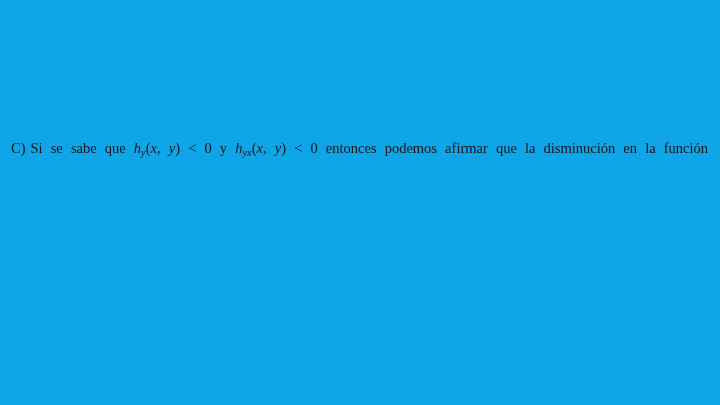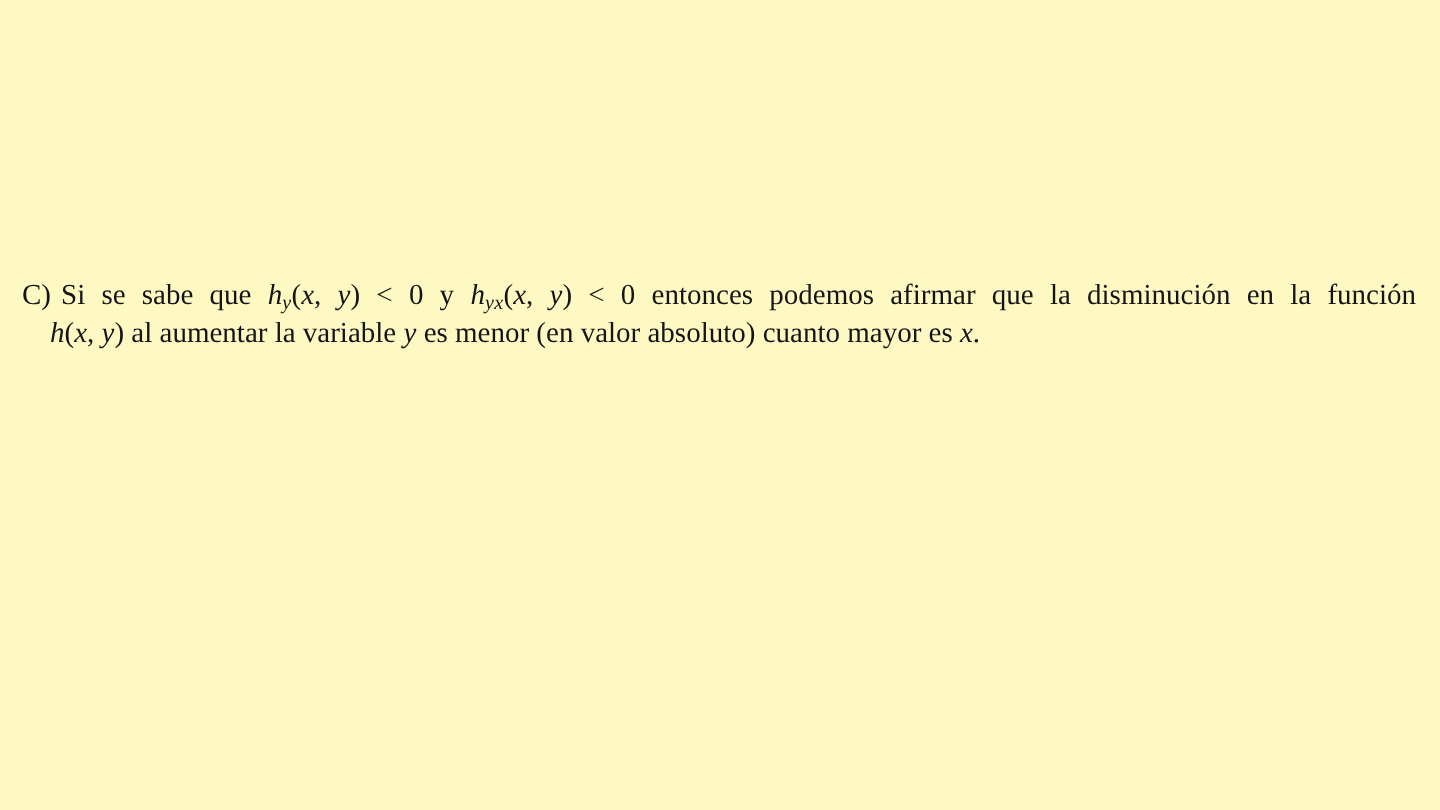--- a/index.html
+++ b/index.html
@@ -4,21 +4,21 @@
 <style>
   html, body {
     margin: 0;
     padding: 0;
     background: #ffffff;
   }
   .page {
     position: relative;
     width: 720px;
     height: 405px;
-    background: #fef9c3;
+    background: #0ea5e9;
     overflow: hidden;
     font-family: "Liberation Serif", "DejaVu Serif", serif;
     color: #141414;
   }
   .question {
     position: absolute;
     left: 11px;
     top: 141px;
     width: 697px;
     font-size: 14.5px;
@@ -48,15 +48,14 @@
   .mt { font-style: normal; }                
 </style>
 </head>
 <body>
 
 <div class="page">
   <div class="question">
     <div class="q-line1">
       <span class="q-label">C)</span><span><span class="mt">Si se sabe que </span><span class="mv">h</span><span class="ms">y</span><span class="mt">(</span><span class="mv">x</span><span class="mt">, </span><span class="mv">y</span><span class="mt">) &lt; 0 y </span><span class="mv">h</span><span class="ms">yx</span><span class="mt">(</span><span class="mv">x</span><span class="mt">, </span><span class="mv">y</span><span class="mt">) &lt; 0 entonces podemos afirmar que la disminución en la función</span></span>
     </div>
-    <div class="q-line2"><span class="mv">h</span><span class="mt">(</span><span class="mv">x</span><span class="mt">, </span><span class="mv">y</span><span class="mt">) al aumentar la variable </span><span class="mv">y</span><span class="mt"> es menor (en valor absoluto) cuanto mayor es </span><span class="mv">x</span><span class="mt">.</span></div>
   </div>
 </div>
 
 </body></html>

